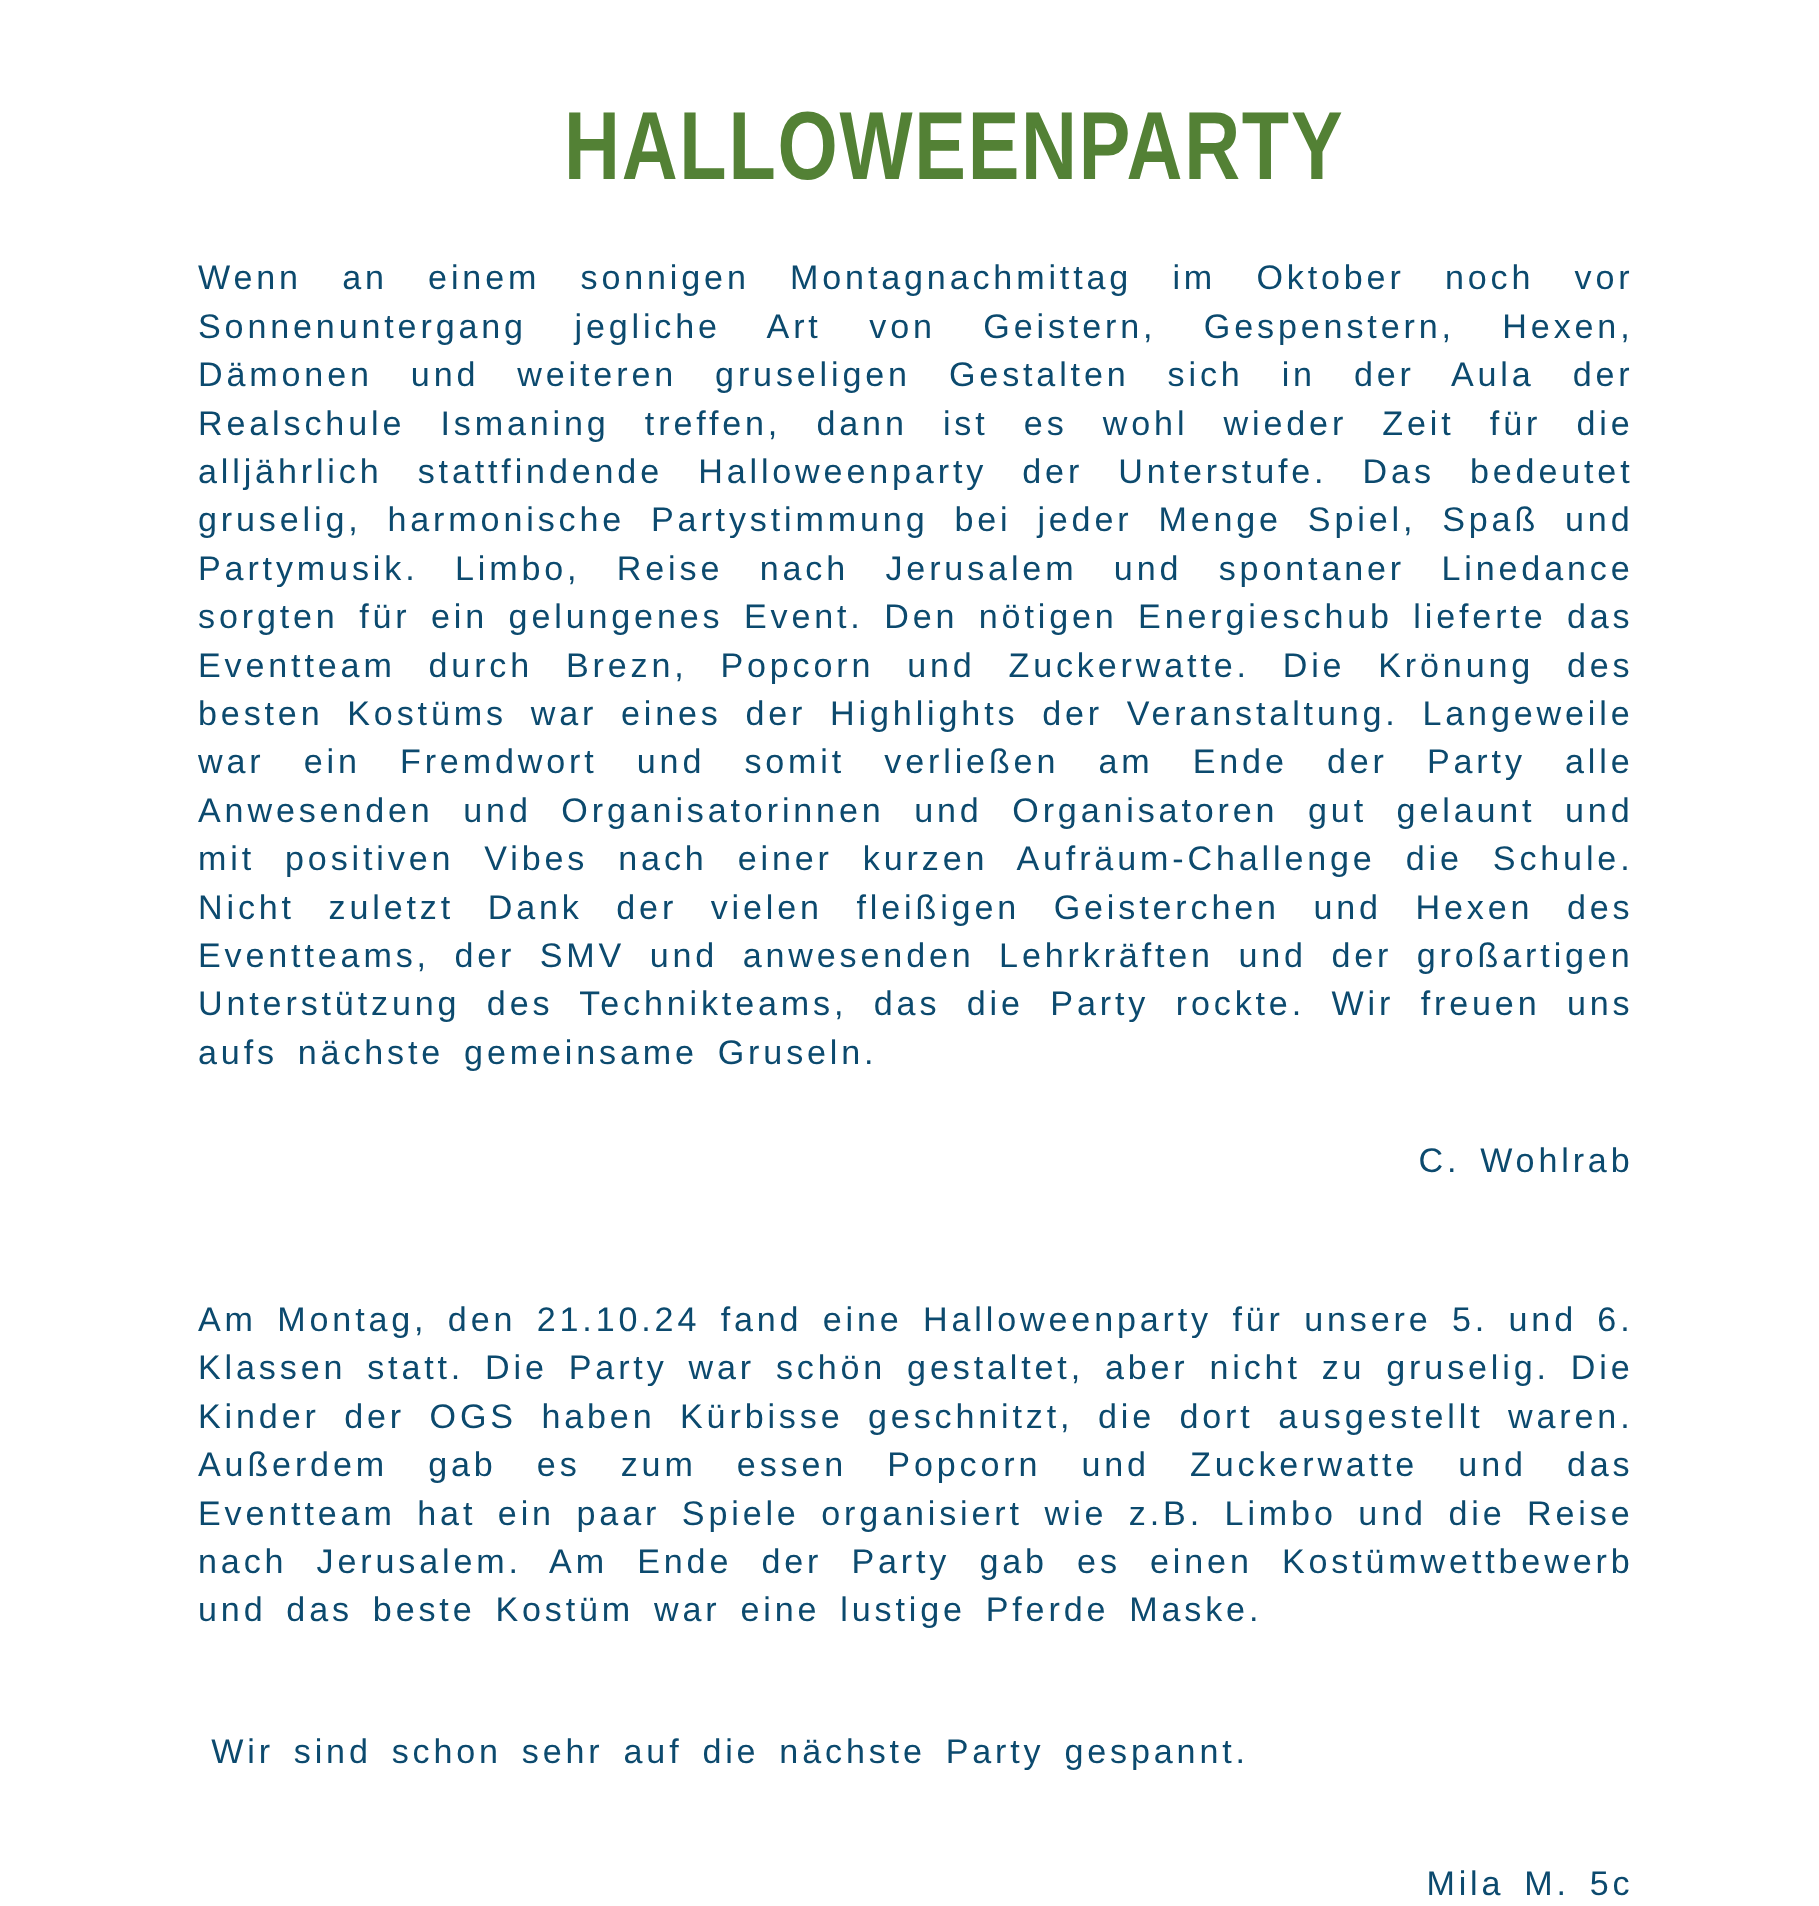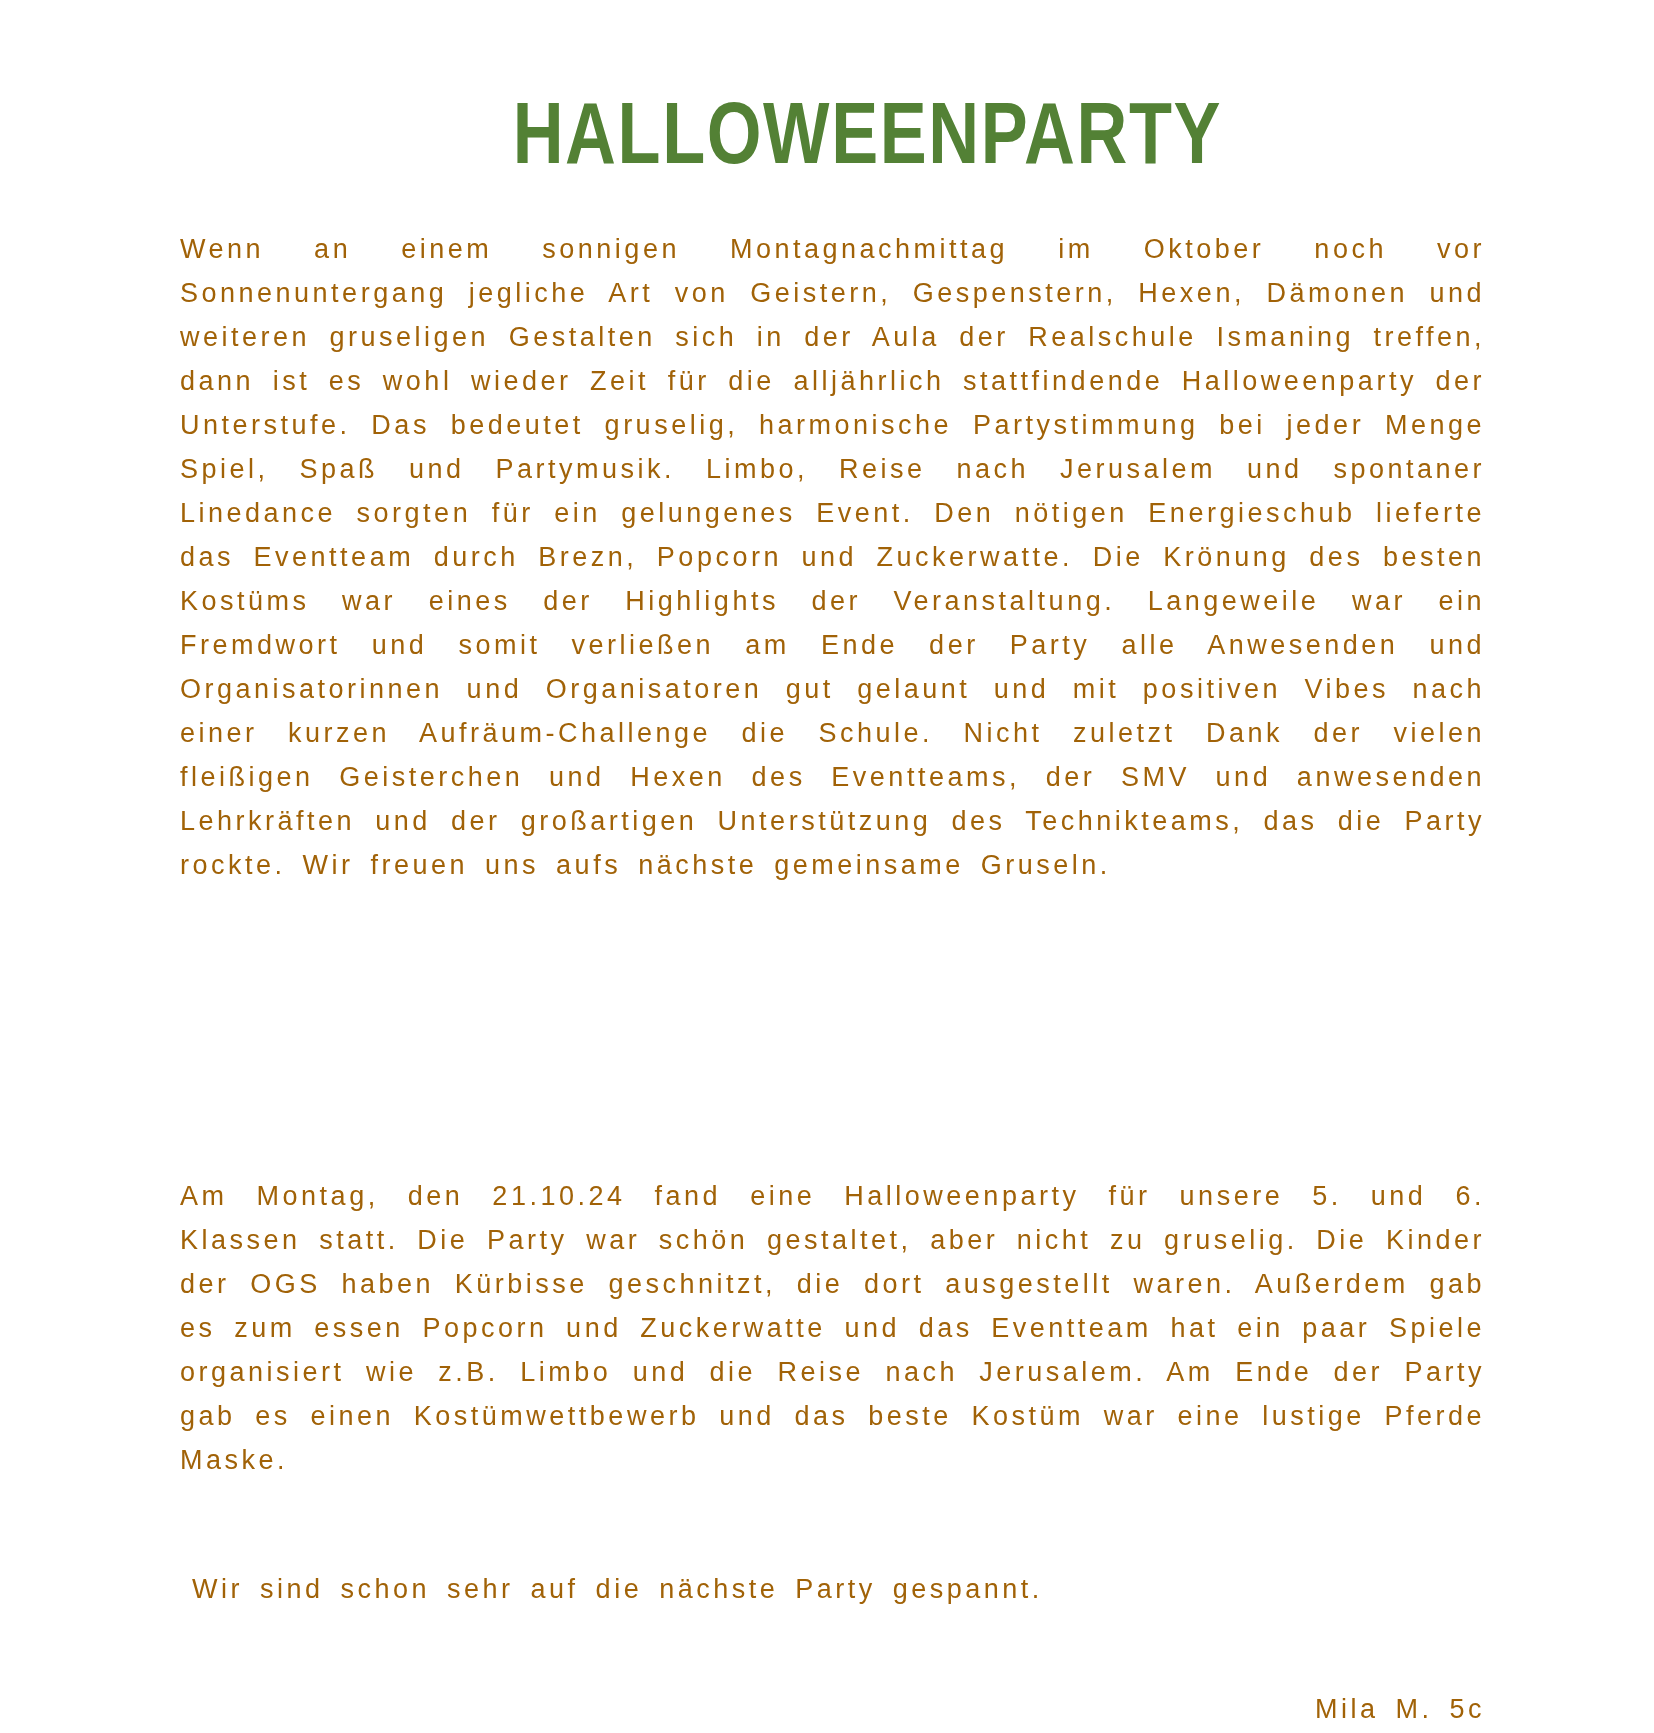--- a/index.html
+++ b/index.html
@@ -32,25 +32,25 @@
   .doc-title .squeeze {
     display: inline-block;
     transform: scaleX(0.80);
     transform-origin: center;
     letter-spacing: 2px;
   }
   .body-text {
     position: absolute;
     left: 180px;
     width: 1305px;
-    font-size: 27px;
+    font-size: 31px;
     line-height: 44px;
     letter-spacing: 3.5px;
     word-spacing: 6px;
-    color: #a16207;
+    color: #0c4a6e;
     hyphens: none;
   }
   .justified {
     text-align: justify;
     text-justify: inter-word;
   }
   .para-main      { top: 200px; }
   .sig-1          { top: 1002px; text-align: right; padding-right: 28px; }
   .comment-intro  { top: 1136px; }
   .para-comment   { top: 1147px; }
@@ -59,20 +59,21 @@
 </style>
 </head>
 <body>
 
 <div class="page">
 
   <h1 class="doc-title"><span class="squeeze">HALLOWEENPARTY</span></h1>
 
   <p class="body-text justified para-main">Wenn an einem sonnigen Montagnachmittag im Oktober noch vor Sonnenuntergang jegliche Art von Geistern, Gespenstern, Hexen, Dämonen und weiteren gruseligen Gestalten sich in der Aula der Realschule Ismaning treffen, dann ist es wohl wieder Zeit für die alljährlich stattfindende Halloweenparty der Unterstufe. Das bedeutet gruselig, harmonische Partystimmung bei jeder Menge Spiel, Spaß und Partymusik. Limbo, Reise nach Jerusalem und spontaner Linedance sorgten für ein gelungenes Event. Den nötigen Energieschub lieferte das Eventteam durch Brezn, Popcorn und Zuckerwatte. Die Krönung des besten Kostüms war eines der Highlights der Veranstaltung. Langeweile war ein Fremdwort und somit verließen am Ende der Party alle Anwesenden und Organisatorinnen und Organisatoren gut gelaunt und mit positiven Vibes nach einer kurzen Aufräum-Challenge die Schule. Nicht zuletzt Dank der vielen fleißigen Geisterchen und Hexen des Eventteams, der SMV und anwesenden Lehrkräften und der großartigen Unterstützung des Technikteams, das die Party rockte. Wir freuen uns aufs nächste gemeinsame Gruseln.</p>
 
+  <p class="body-text sig-1">C. Wohlrab</p>
 
 
   <p class="body-text justified para-comment">Am Montag, den 21.10.24 fand eine Halloweenparty für unsere 5. und 6. Klassen statt. Die Party war schön gestaltet, aber nicht zu gruselig. Die Kinder der OGS haben Kürbisse geschnitzt, die dort ausgestellt waren. Außerdem gab es zum essen Popcorn und Zuckerwatte und das Eventteam hat ein paar Spiele organisiert wie z.B. Limbo und die Reise nach Jerusalem. Am Ende der Party gab es einen Kostümwettbewerb und das beste Kostüm war eine lustige Pferde Maske.</p>
 
   <p class="body-text para-closing">Wir sind schon sehr auf die nächste Party gespannt.</p>
 
   <p class="body-text sig-2">Mila M. 5c</p>
 
 </div>
 

